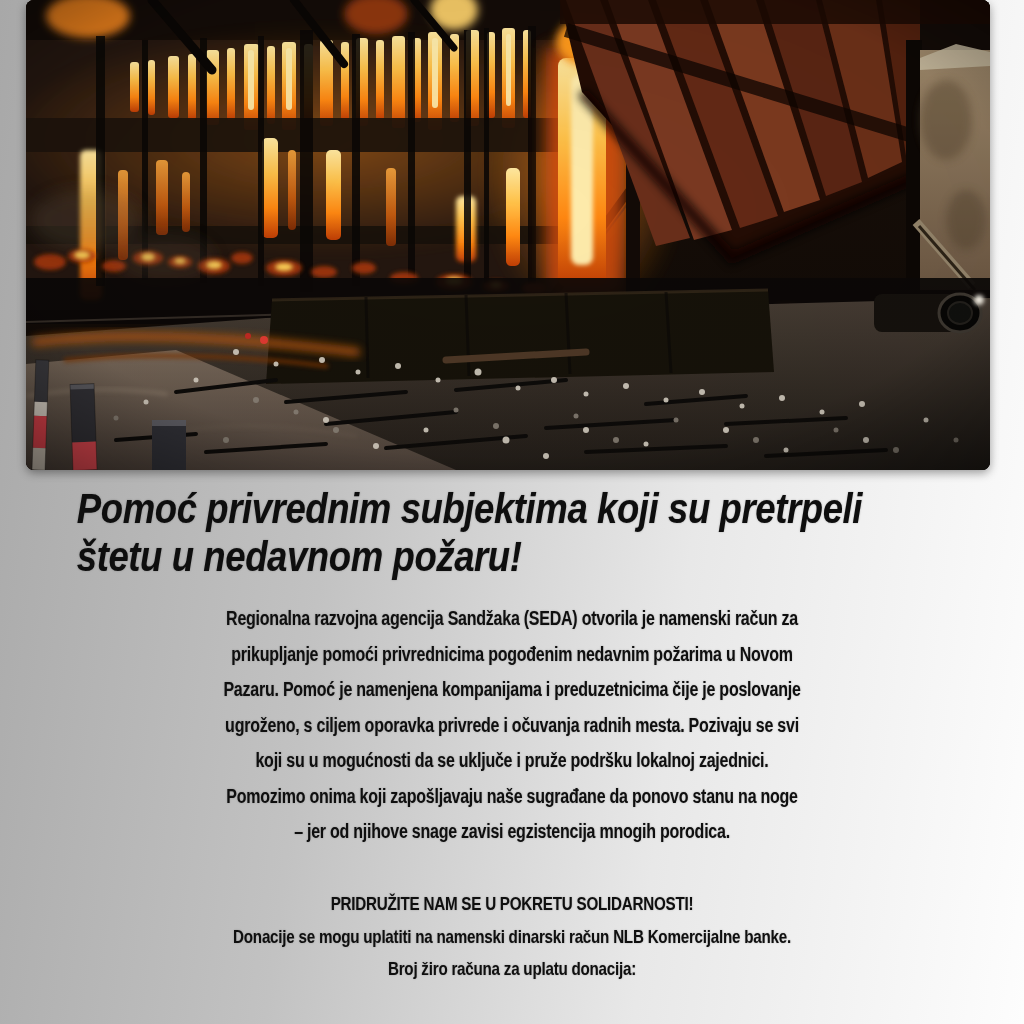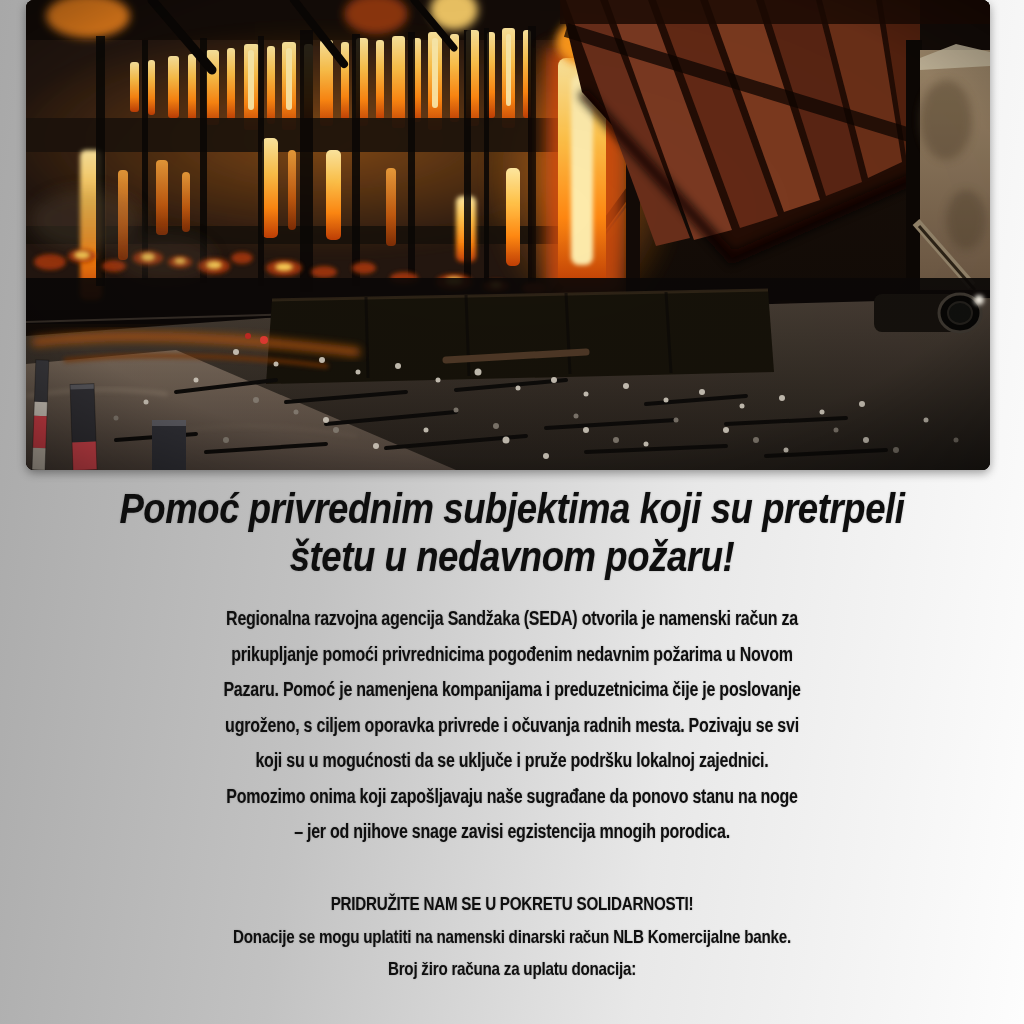--- a/index.html
+++ b/index.html
@@ -10,21 +10,21 @@
     font-family:"Liberation Sans",sans-serif; color:#111;
   }
   .photo {
     position:absolute; left:26px; top:0; width:964px; height:470px;
     border-radius:8px; overflow:hidden;
     box-shadow:0 3px 10px rgba(0,0,0,.38);
     background:#0e0906;
   }
   .photo svg { display:block; width:964px; height:470px; }
   .headline {
-    position:absolute; top:484px; left:0; width:1024px; text-align:center;
+    position:absolute; top:484px; left:0; width:1024px; 
     font-style:italic; font-weight:bold; font-size:43px; line-height:48px;
     letter-spacing:-0.5px; color:#0e0e0e;
     text-shadow:0 0 2px rgba(40,40,40,.35);
   }
   .hline { transform:scaleX(0.85); white-space:nowrap; }
   .bodytext {
     position:absolute; top:601px; left:0; width:1024px; text-align:center;
     font-weight:bold; font-size:20px; line-height:35.5px; color:#0f0f0f;
     letter-spacing:-0.3px; text-shadow:0 0 2px rgba(40,40,40,.3);
   }

